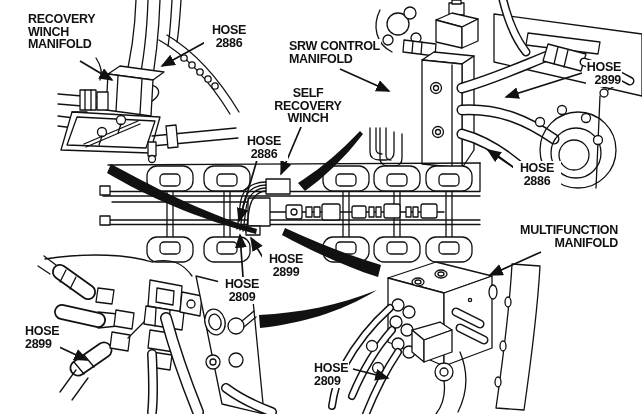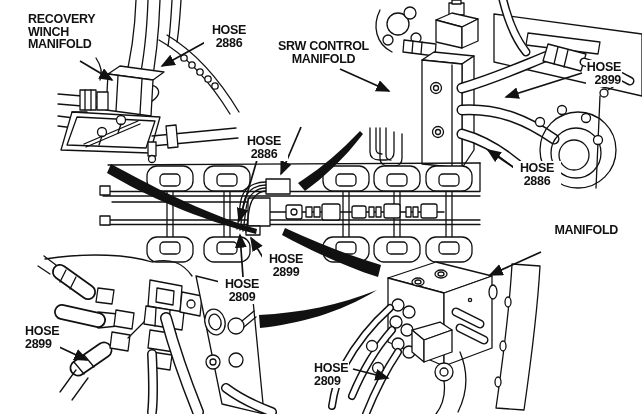--- a/index.html
+++ b/index.html
@@ -317,25 +317,30 @@
     <div>RECOVERY</div>
     <div>WINCH</div>
     <div>MANIFOLD</div>
   </div>
 
   <div class="callout ctr" style="left:204px;top:23px;width:48px;">
     <div>HOSE</div>
     <div>2886</div>
   </div>
 
-  <div class="callout" style="left:277px;top:39px;text-align:center;">
+  <div class="callout" style="left:288px;top:39px;">
     <div>SRW CONTROL</div>
     <div>MANIFOLD</div>
   </div>
 
+  <div class="callout ctr" style="left:267px;top:86px;width:80px;">
+    <div>SELF</div>
+    <div>RECOVERY</div>
+    <div>WINCH</div>
+  </div>
 
   <div class="callout rgt" style="right:20px;top:60px;">
     <div>HOSE</div>
     <div>2899</div>
   </div>
 
   <div class="callout ctr" style="left:513px;top:161px;width:46px;">
     <div>HOSE</div>
     <div>2886</div>
   </div>
@@ -349,20 +354,21 @@
     <div>HOSE</div>
     <div>2899</div>
   </div>
 
   <div class="callout ctr" style="left:218px;top:277px;width:46px;">
     <div>HOSE</div>
     <div>2809</div>
   </div>
 
   <div class="callout rgt" style="right:23px;top:223px;">
+    <div>MULTIFUNCTION</div>
     <div>MANIFOLD</div>
   </div>
 
   <div class="callout" style="left:24px;top:324px;">
     <div>HOSE</div>
     <div>2899</div>
   </div>
 
   <div class="callout" style="left:313px;top:361px;">
     <div>HOSE</div>

